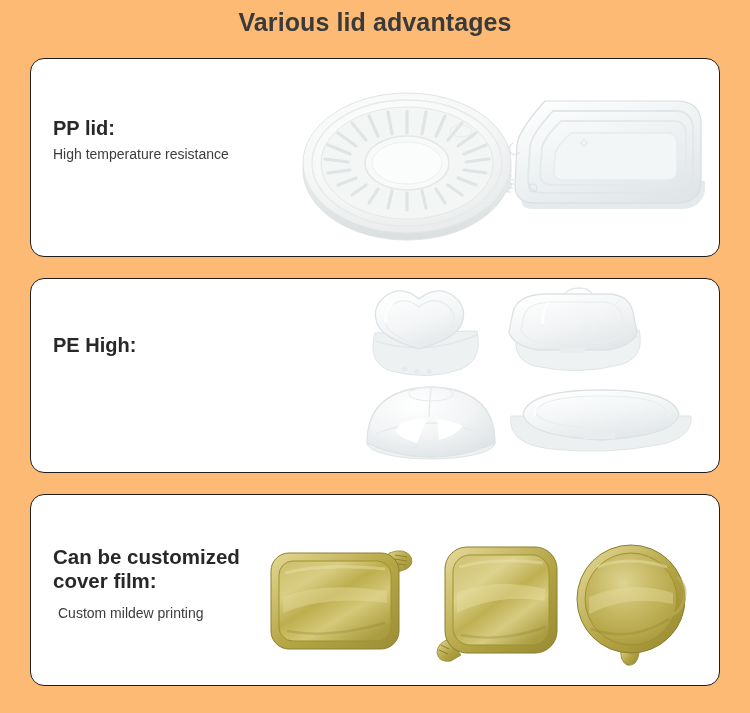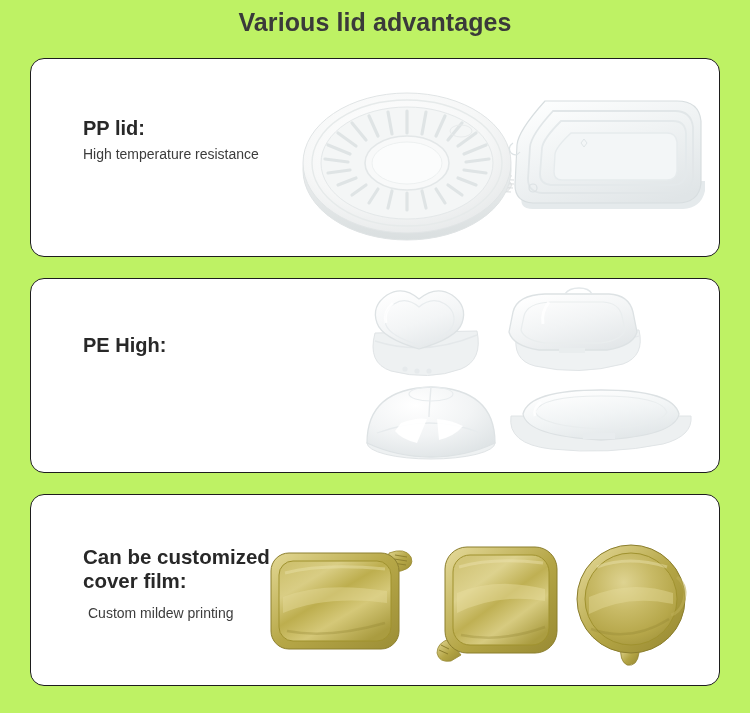--- a/index.html
+++ b/index.html
@@ -9,21 +9,21 @@
     height: 713px;
     background: #ffffff;
     font-family: "Liberation Sans", sans-serif;
     overflow: hidden;
   }
 
   #page {
     position: relative;
     width: 750px;
     height: 713px;
-    background: #bef264;
+    background: #fdba74;
   }
 
   
   .page-title {
     position: absolute;
     top: 8px;
     left: 0;
     width: 750px;
     text-align: center;
     font-size: 25px;
@@ -43,21 +43,20 @@
     overflow: hidden;
   }
   .card-1 { top: 58px;  height: 199px; }
   .card-2 { top: 278px; height: 195px; }
   .card-3 { top: 494px; height: 192px; }
 
   .card-text {
     position: absolute;
     left: 22px;
     color: #2e2e2e;
-    margin-left: 30px;
   }
   .card-1 .card-text { top: 58px; }
   .card-2 .card-text { top: 55px; }
   .card-3 .card-text { top: 50px; }
 
   .card-heading {
     font-size: 20px;
     font-weight: bold;
     color: #282828;
     line-height: 1.18;

